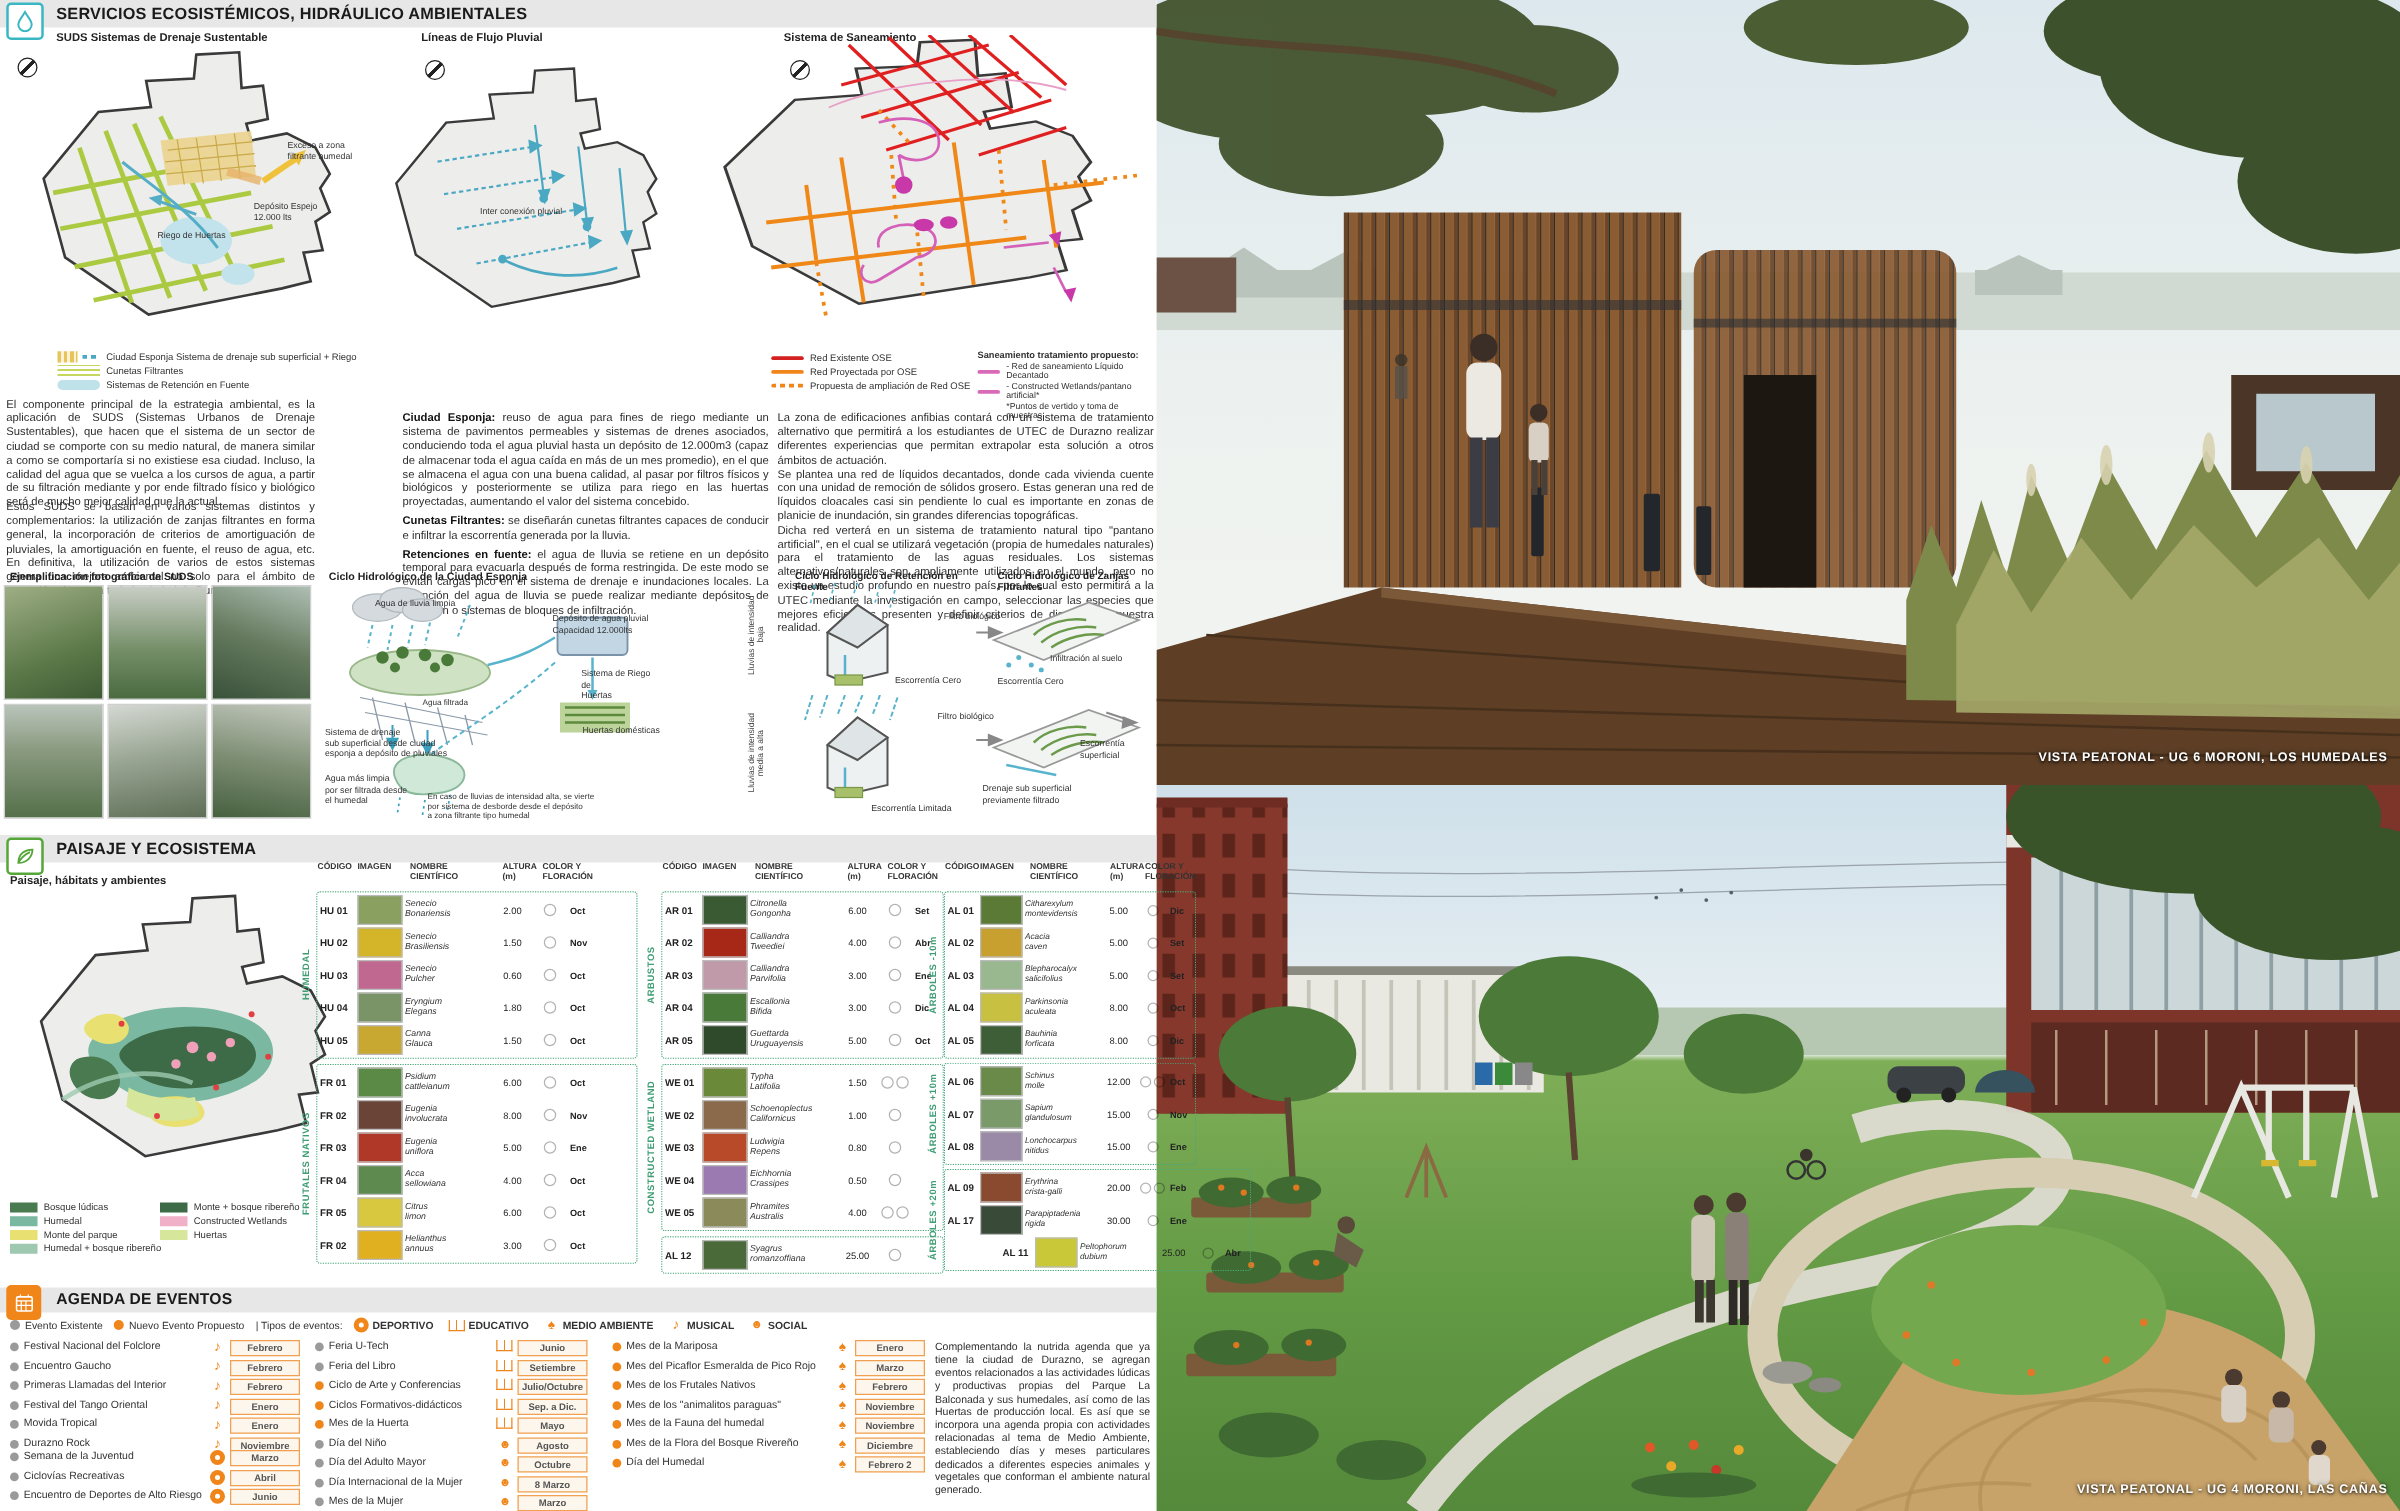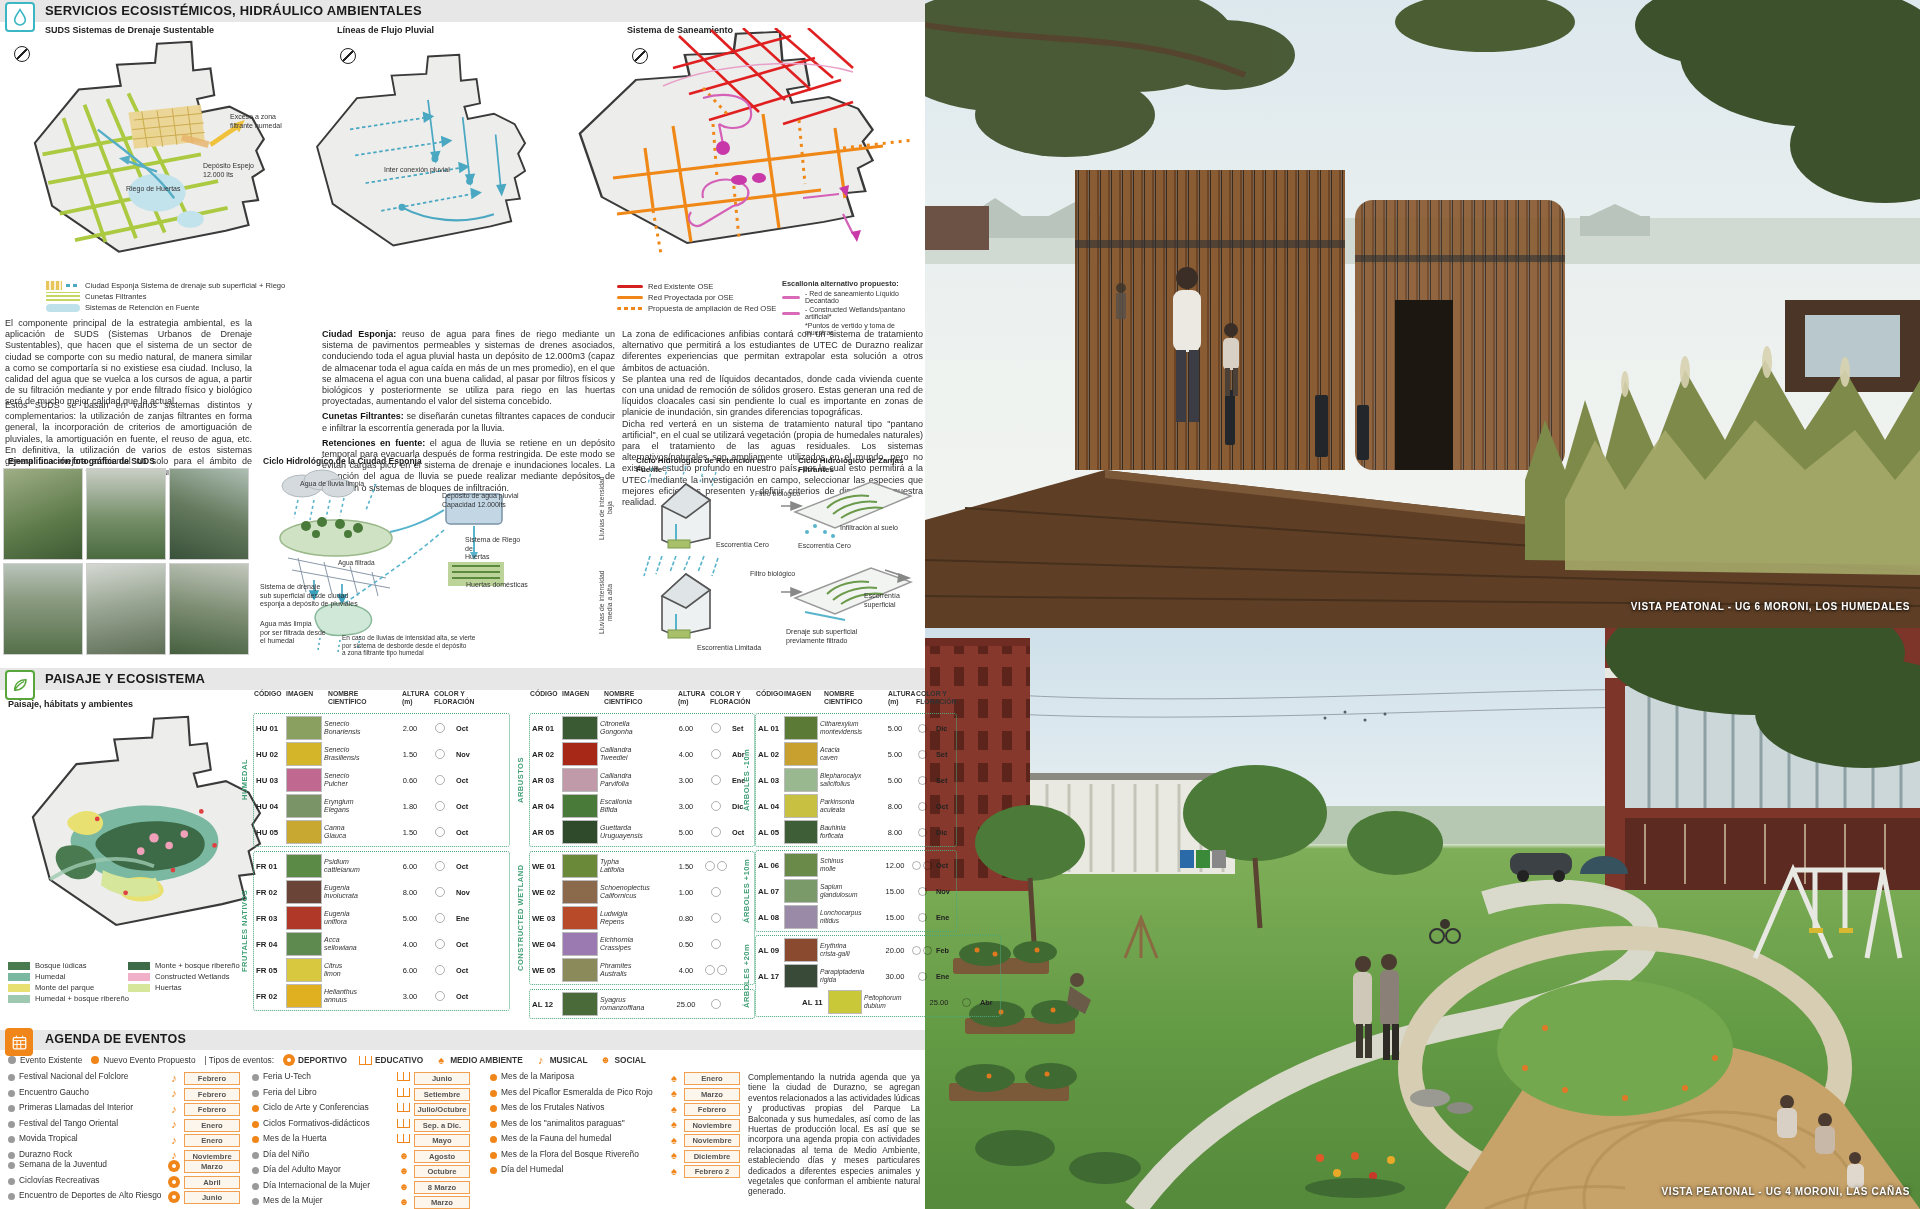--- a/index.html
+++ b/index.html
@@ -230,21 +230,21 @@
           <span class="lline" style="background: rgb(240, 133, 25);"></span>
           <span>Red Proyectada por OSE</span>
         </div>
         <div class="lrow">
           <span class="lline" style="background: repeating-linear-gradient(90deg, rgb(240, 133, 25) 0px, rgb(240, 133, 25) 4px, transparent 4px, transparent 7px);"></span>
           <span>Propuesta de ampliación de Red OSE</span>
         </div>
       </div>
 
     <div class="abs" style="left:782px;top:279px;width:142px;">
-      <div style="font-size:7.4px;font-weight:bold;color:#333;margin-bottom:2px;">Escallonia alternativo propuesto:</div>
+      <div style="font-size:7.4px;font-weight:bold;color:#333;margin-bottom:2px;">Saneamiento tratamiento propuesto:</div>
       <div class="legend" style="position:static;">
 
       <div class="lrow" style="font-size:7px;">
             <span class="lline" style="width: 18px; background: rgb(216, 106, 184);"></span>
             <span>- Red de saneamiento Líquido Decantado</span>
           </div>
           <div class="lrow" style="font-size:7px;">
             <span class="lline" style="width: 18px; background: rgb(216, 106, 184);"></span>
             <span>- Constructed Wetlands/pantano artificial*</span>
           </div>

